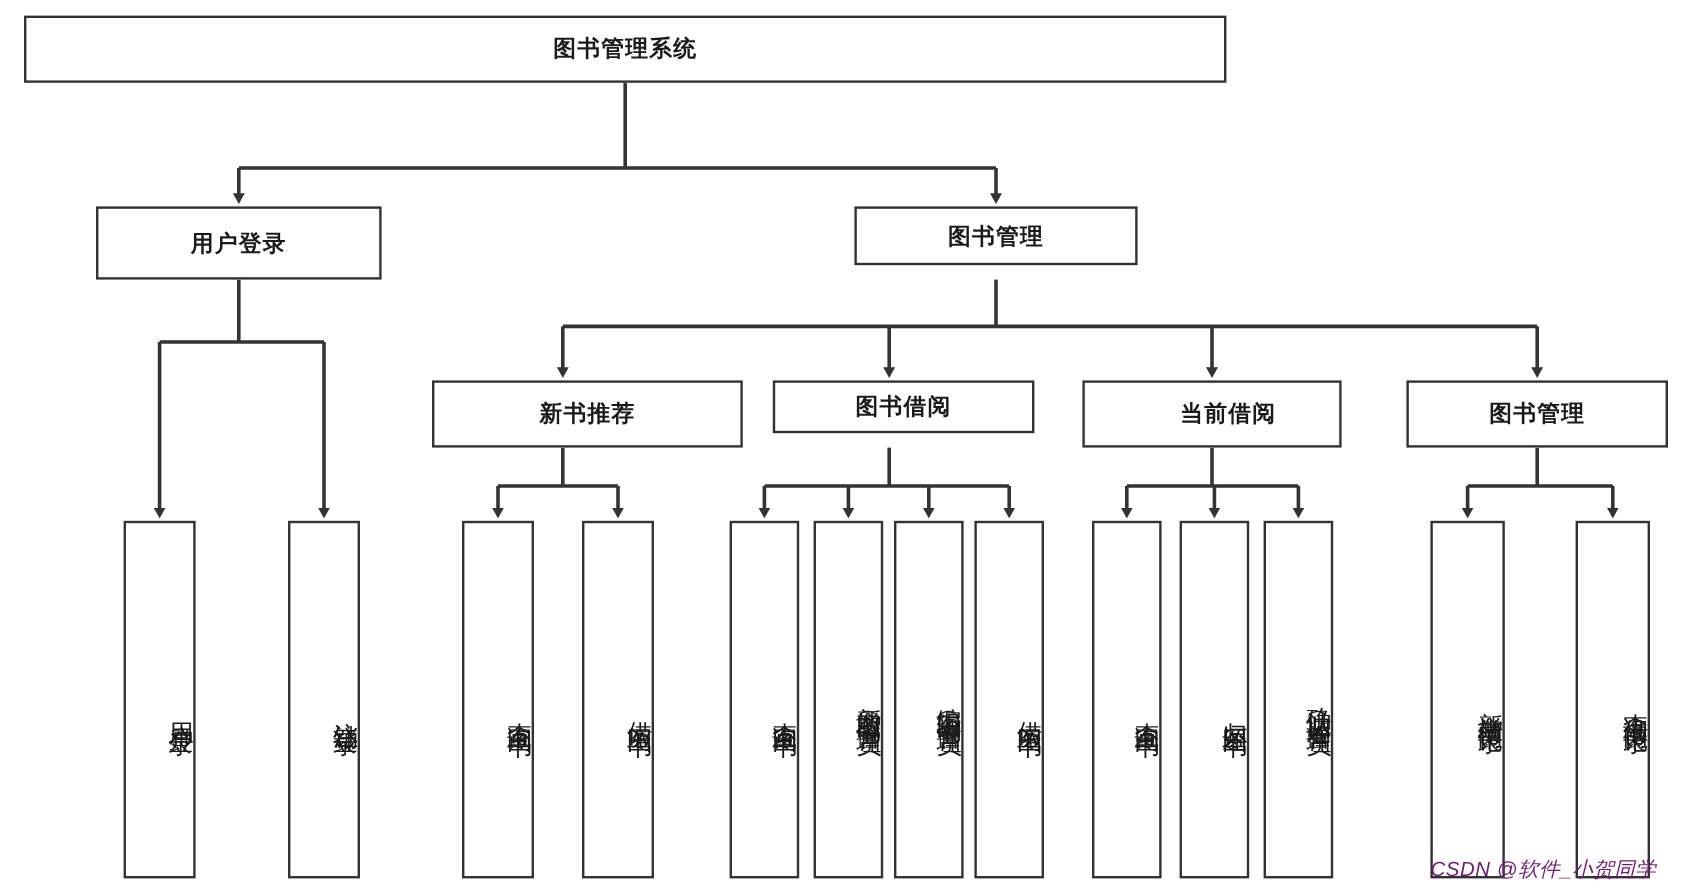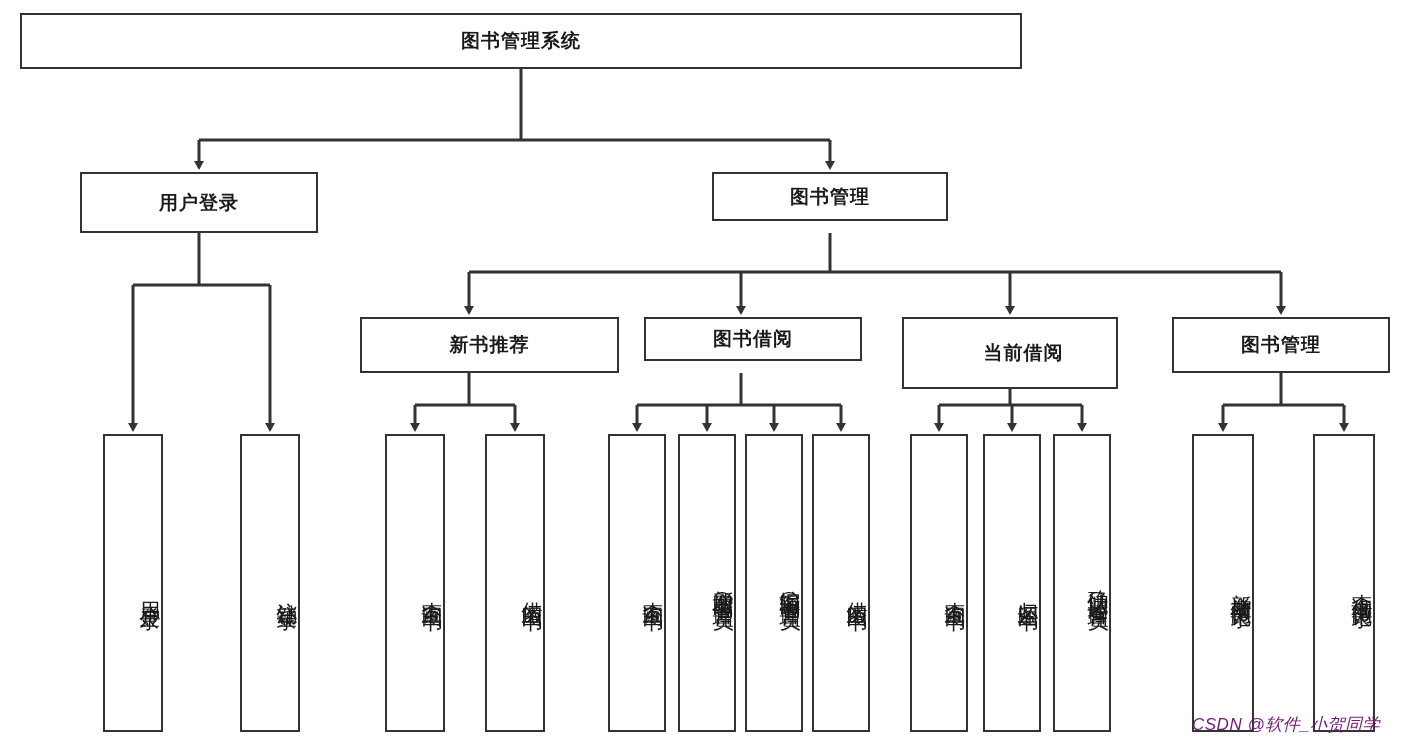--- a/index.html
+++ b/index.html
@@ -119,21 +119,21 @@
     </g>
   </svg>
 
   <div class="node h" style="left: 20px; top: 13px; width: 1002px; height: 56px;">图书管理系统</div>
 
   <div class="node h" style="left: 80px; top: 172px; width: 238px; height: 61px;">用户登录</div>
   <div class="node h" style="left: 712px; top: 172px; width: 236px; height: 49px;">图书管理</div>
 
   <div class="node h" style="left: 360px; top: 317px; width: 259px; height: 56px;">新书推荐</div>
   <div class="node h" style="left: 644px; top: 317px; width: 218px; height: 44px;">图书借阅</div>
-  <div class="node h" style="left: 902px; top: 317px; width: 216px; height: 72px; padding-left: 27px;">当前借阅</div>
+  <div class="node h" style="left: 902px; top: 317px; width: 216px; height: 56px; padding-left: 27px;">当前借阅</div>
   <div class="node h" style="left: 1172px; top: 317px; width: 218px; height: 56px;">图书管理</div>
 
   <div class="node v pad-top" style="left: 103px; top: 434px; width: 60px; height: 298px;">用户登录</div>
   <div class="node v pad-top" style="left: 240px; top: 434px; width: 60px; height: 298px;">注销登录</div>
   <div class="node v pad-top" style="left: 385px; top: 434px; width: 60px; height: 298px;">查询图书</div>
   <div class="node v pad-top" style="left: 485px; top: 434px; width: 60px; height: 298px;">借阅图书</div>
   <div class="node v pad-top" style="left: 608px; top: 434px; width: 58px; height: 298px;">查询图书</div>
   <div class="node v" style="left: 678px; top: 434px; width: 58px; height: 298px;">新增图书（管理员）</div>
   <div class="node v" style="left: 745px; top: 434px; width: 58px; height: 298px;">编辑图书（管理员）</div>
   <div class="node v pad-top" style="left: 812px; top: 434px; width: 58px; height: 298px;">借阅图书</div>

